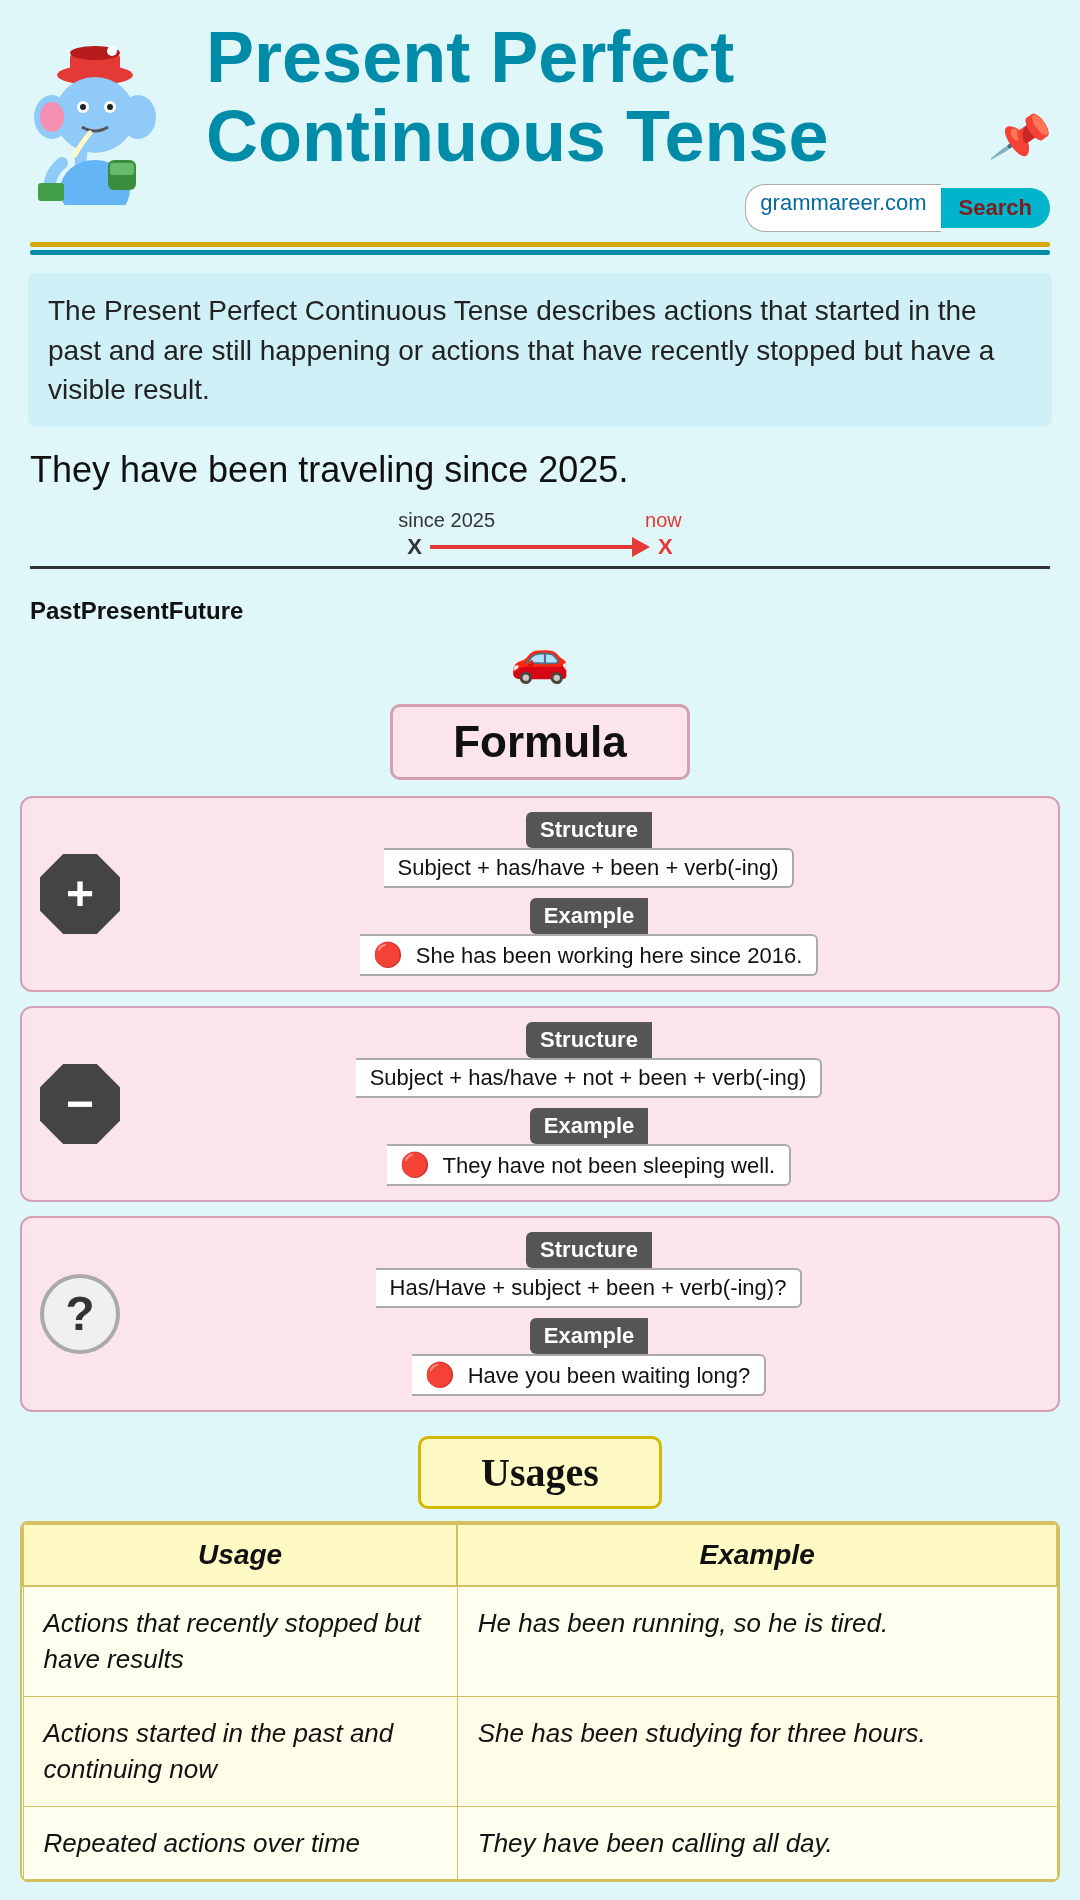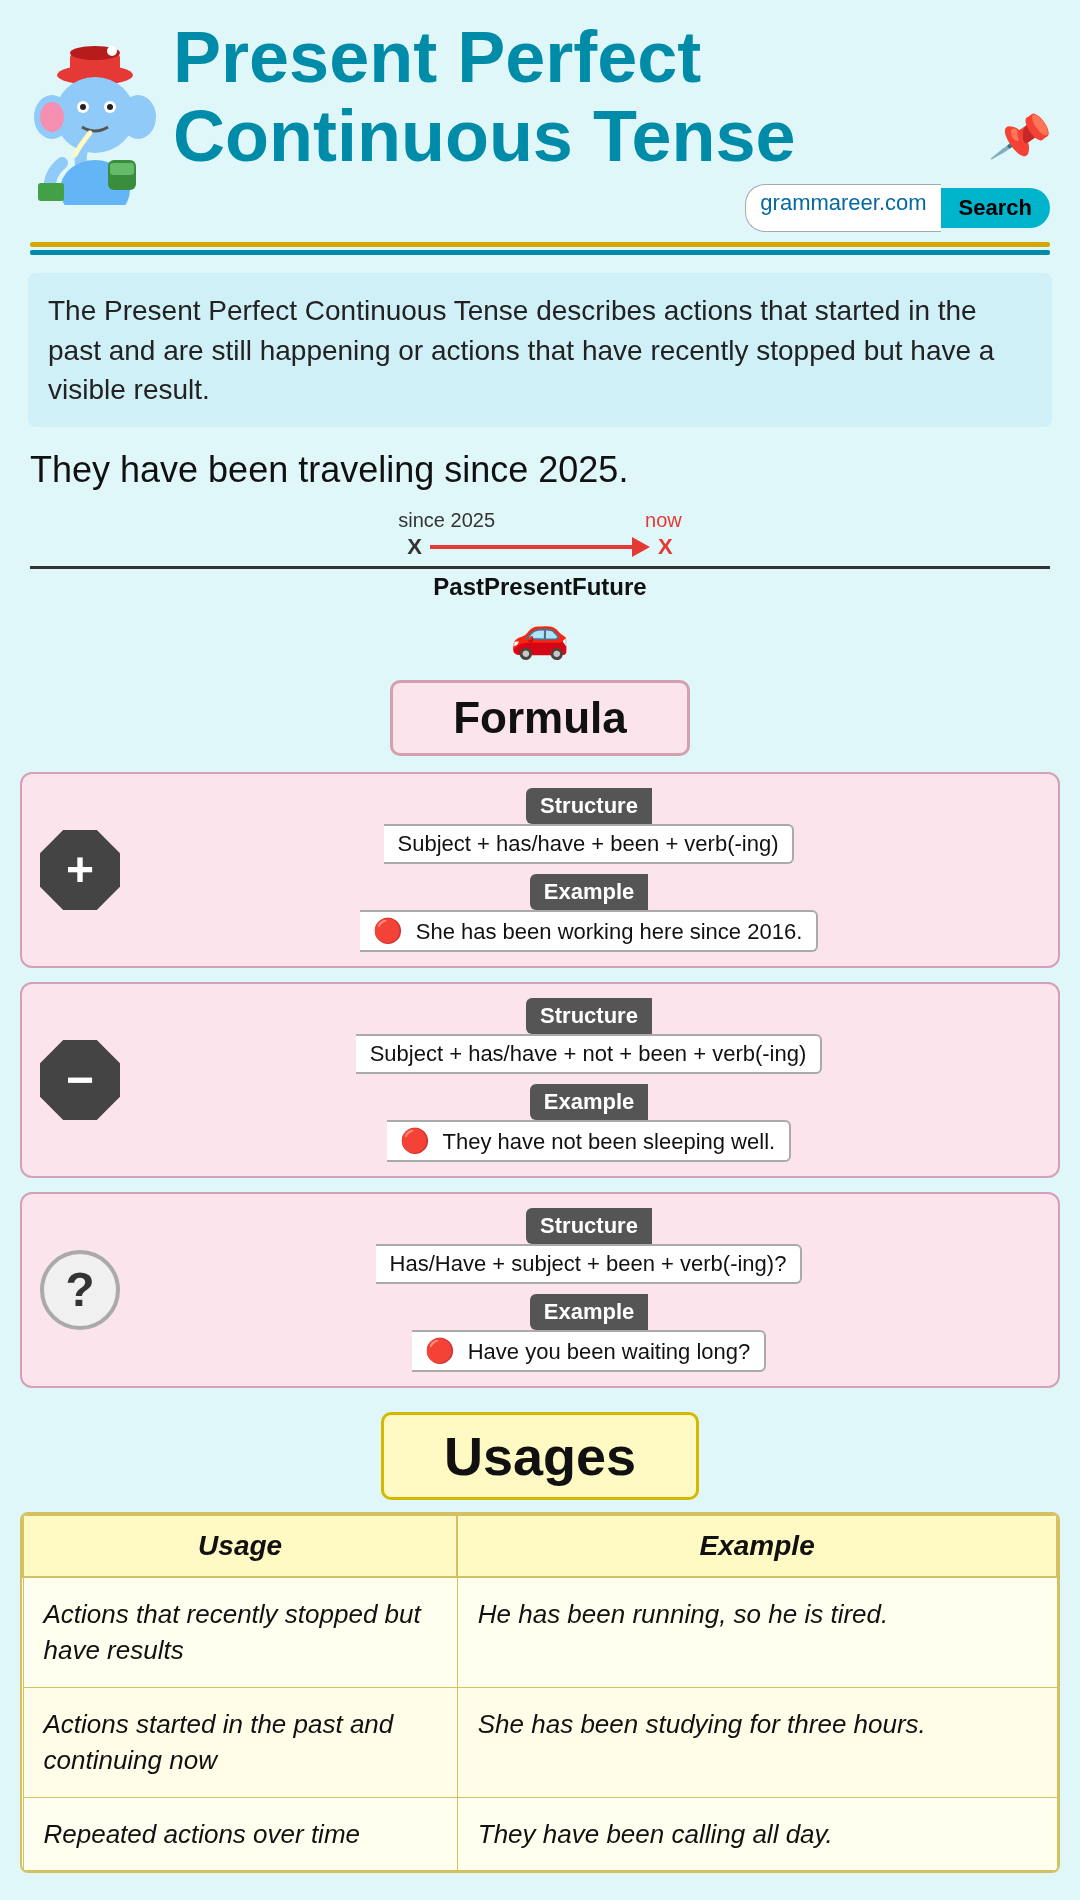--- a/index.html
+++ b/index.html
@@ -9,21 +9,21 @@
       background: #e0f7fa;
       font-family: Arial, sans-serif;
       overflow-x: hidden;
     }
 
     
     .header {
       display: flex;
       align-items: center;
       padding: 18px 30px 0 20px;
-      gap: 3px;
+      gap: 36px;
       position: relative;
     }
     .title-block {
       flex: 1;
     }
     .main-title {
       font-size: 72px;
       font-weight: 900;
       color: #008ca8;
       line-height: 1.1;
@@ -41,21 +41,21 @@
       border-right: none;
       padding: 5px 14px;
       border-radius: 20px 0 0 20px;
       font-size: 22px;
       color: #0369a1;
       background: white;
       height: 48px;
     }
     .search-btn {
       background: #00b4cc;
-      color: #000000;
+      color: #7f1d1d;
       border: none;
       padding: 5px 18px;
       border-radius: 0 20px 20px 0;
       font-size: 22px;
       font-weight: bold;
       cursor: pointer;
       height: 40px;
     }
 
     
@@ -166,22 +166,23 @@
       color: #e53935;
       margin-left: 6px;
     }
 
     .timeline-line-wrapper {
       border-bottom: 3px solid #333;
       margin: 6px 0 0 0;
     }
     .timeline-bottom-labels {
       display: flex;
-      justify-content: center;
+      justify-content: flex-start;
       padding: 4px 0 0 0;
+      margin-top: 24px;
     }
     .tl-past, .tl-present, .tl-future {
       font-size: 24px;
       font-weight: bold;
       color: #111;
     }
     .tl-present {
       text-align: center;
     }
 
@@ -267,23 +268,24 @@
     .usages-heading {
       text-align: center;
       margin: 24px 0 0 0;
     }
     .usages-box {
       display: inline-block;
       background: #fff9c4;
       border: 3px solid #d4b800;
       border-radius: 10px;
       padding: 10px 60px;
-      font-size: 54px;
-      font-weight: 900;
-      color: #111;
+      font-size: 40px;
+      font-weight: 900;
+      color: #111;
+      font-family: Liberation Serif, serif;
     }
 
     
     .usages-table-wrapper {
       margin: 12px 20px 20px 20px;
       border: 2px solid #d4c060;
       border-radius: 8px;
       overflow: hidden;
       background: #fffff0;
     }

